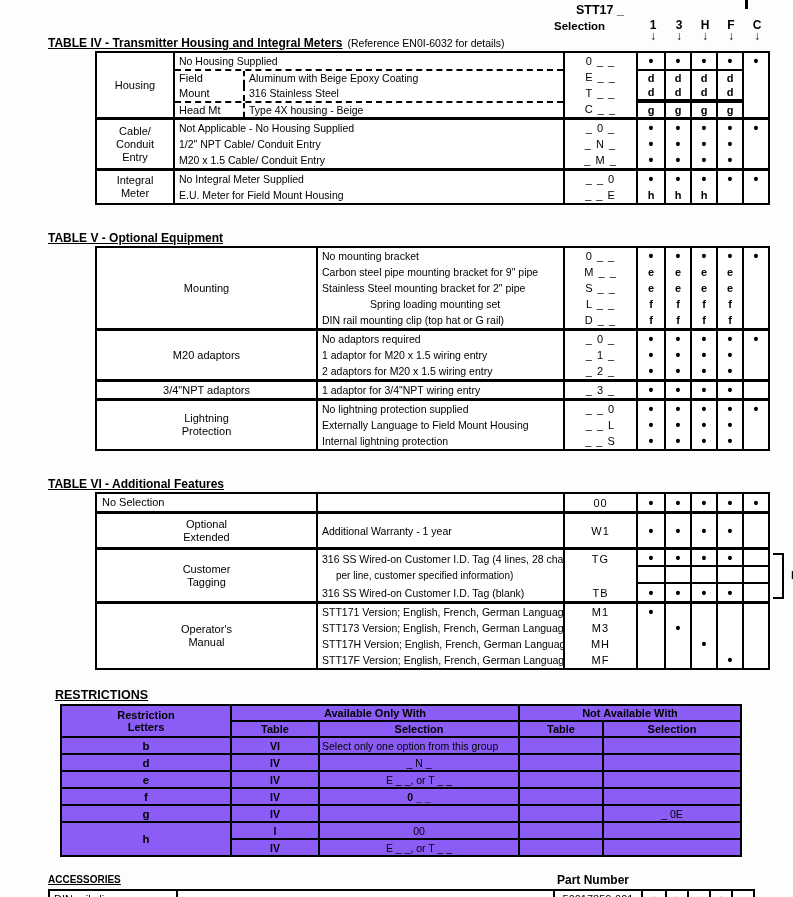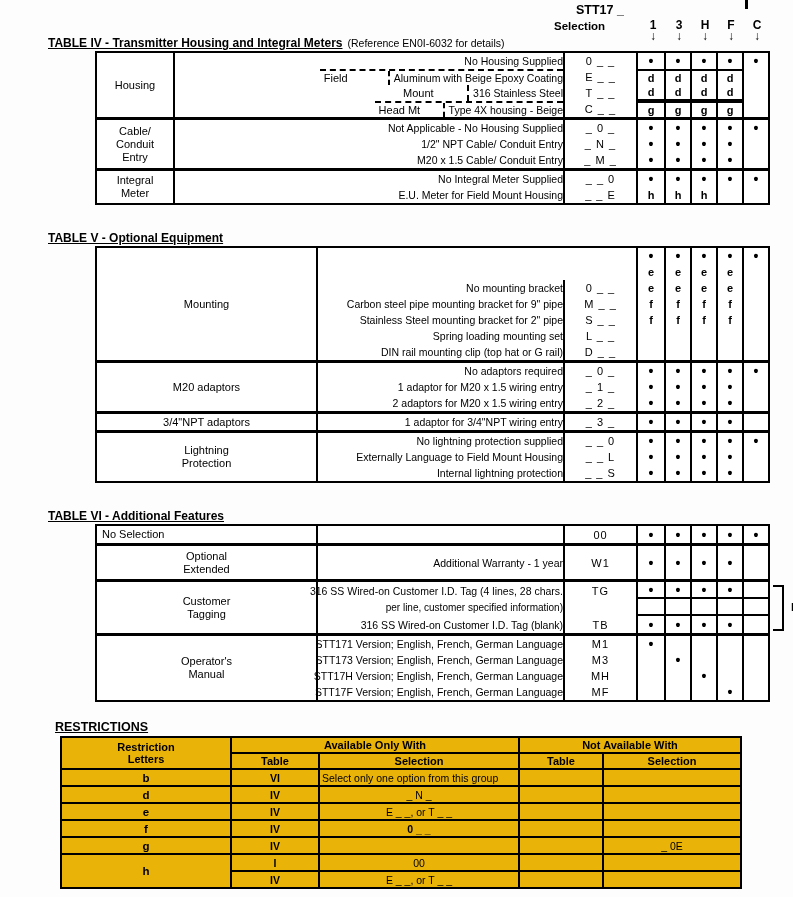--- a/index.html
+++ b/index.html
@@ -31,21 +31,21 @@
   .tt-main { font-weight:bold; text-decoration:underline; }
   .tt-note { font-size:10.5px; margin-left:5px; }
 
   .main-table { margin-left:95px; width:675px; border:2px solid #000; background:#fff; }
   .group { display:flex; border-top:3px solid #000; position:relative; }
   .group:first-child { border-top:none; }
   .g-label { flex:0 0 78px; border-right:2px solid #000; display:flex; align-items:center;
              justify-content:center; text-align:center; white-space:pre-line; line-height:13px; }
   .wide .g-label { flex:0 0 221px; }
   .g-label.left { justify-content:flex-start; text-align:left; padding-left:5px; }
-  .g-mid { flex:1 1 auto; display:flex; flex-direction:column; min-width:0;align-items:flex-end; }
+  .g-mid { flex:1 1 auto; display:flex; flex-direction:column; min-width:0; }
   .row { display:flex; }
   .r-body { flex:1; display:flex; min-width:0; }
   .r-body.dash-top { border-top:2px dashed #000; }
   .r-sub { flex:0 0 70px; border-right:2px dashed #000; padding-left:4px; display:flex; align-items:center; }
   .r-desc { flex:1; padding-left:4px; display:flex; align-items:center; font-size:10.5px;
             white-space:nowrap; overflow:hidden; }
   .r-desc.indent { padding-left:18px; font-size:10px; }
   .r-code { flex:0 0 73px; border-left:2px solid #000; display:flex; align-items:center;
             justify-content:center; letter-spacing:1px; }
   .g-grid { flex:0 0 130px; display:flex; border-left:2px solid #000; }
@@ -55,21 +55,21 @@
   .sym.dot { font-size:14px; }
   .sym.bt { border-top:2px solid #000; }
   .sym.bb { border-bottom:2px solid #000; }
 
   .bracket { position:absolute; right:-16px; top:3px; width:11px; height:46px;
              border:2px solid #000; border-left:none; }
   .bracket-label { position:absolute; right:-30px; top:19px; font-weight:bold; font-size:11.5px; }
 
   
   .rest-title { margin:18px 0 2px 55px; font-weight:bold; font-size:12.5px; text-decoration:underline; }
-  table.rest { border-collapse:collapse; margin-left:60px; width:680px; table-layout:fixed; background:#eab308; }
+  table.rest { border-collapse:collapse; margin-left:60px; width:680px; table-layout:fixed; background:#8b5cf6; }
   table.rest th, table.rest td { border:2px solid #000; height:17px; padding:0 2px;
      font-size:10.5px; text-align:center; overflow:hidden; white-space:nowrap; }
   table.rest th { font-weight:bold; font-size:11px; height:16px; }
   table.rest td.letter { font-weight:bold; font-size:11.5px; white-space:pre-line; }
   table.rest td.tno { font-weight:bold; }
   table.rest td.sel-left { text-align:left; }
   table.rest td.sel-bold { font-weight:bold; }
 
   
   .acc-head { position:relative; margin:16px 0 1px 48px; height:15px; }
@@ -266,39 +266,39 @@
               <span class="sym" style="height: 16px;"></span>
             </div>
           </div>
         </div>
       </div>
       <div class="tbl-title"><span class="tt-main">TABLE V - Optional Equipment</span></div>
       <div class="main-table wide">
         <div class="group">
           <div class="g-label">Mounting</div>
           <div class="g-mid">
-            <div class="row" style="height: 16px; margin-top: 32px;">
+            <div class="row" style="height: 16px;">
               <div class="r-body">
                 <span class="r-desc">No mounting bracket</span>
               </div>
               <div class="r-code">0 _ _</div>
             </div>
             <div class="row" style="height: 16px;">
               <div class="r-body">
                 <span class="r-desc">Carbon steel pipe mounting bracket for 9" pipe</span>
               </div>
               <div class="r-code">M _ _</div>
             </div>
             <div class="row" style="height: 16px;">
               <div class="r-body">
                 <span class="r-desc">Stainless Steel mounting bracket for 2" pipe</span>
               </div>
               <div class="r-code">S _ _</div>
             </div>
-            <div class="row" style="height: 16px;">
+            <div class="row" style="height: 16px; padding-left: 48px;">
               <div class="r-body">
                 <span class="r-desc">Spring loading mounting set</span>
               </div>
               <div class="r-code">L _ _</div>
             </div>
             <div class="row" style="height: 16px;">
               <div class="r-body">
                 <span class="r-desc">DIN rail mounting clip (top hat or G rail)</span>
               </div>
               <div class="r-code">D _ _</div>

